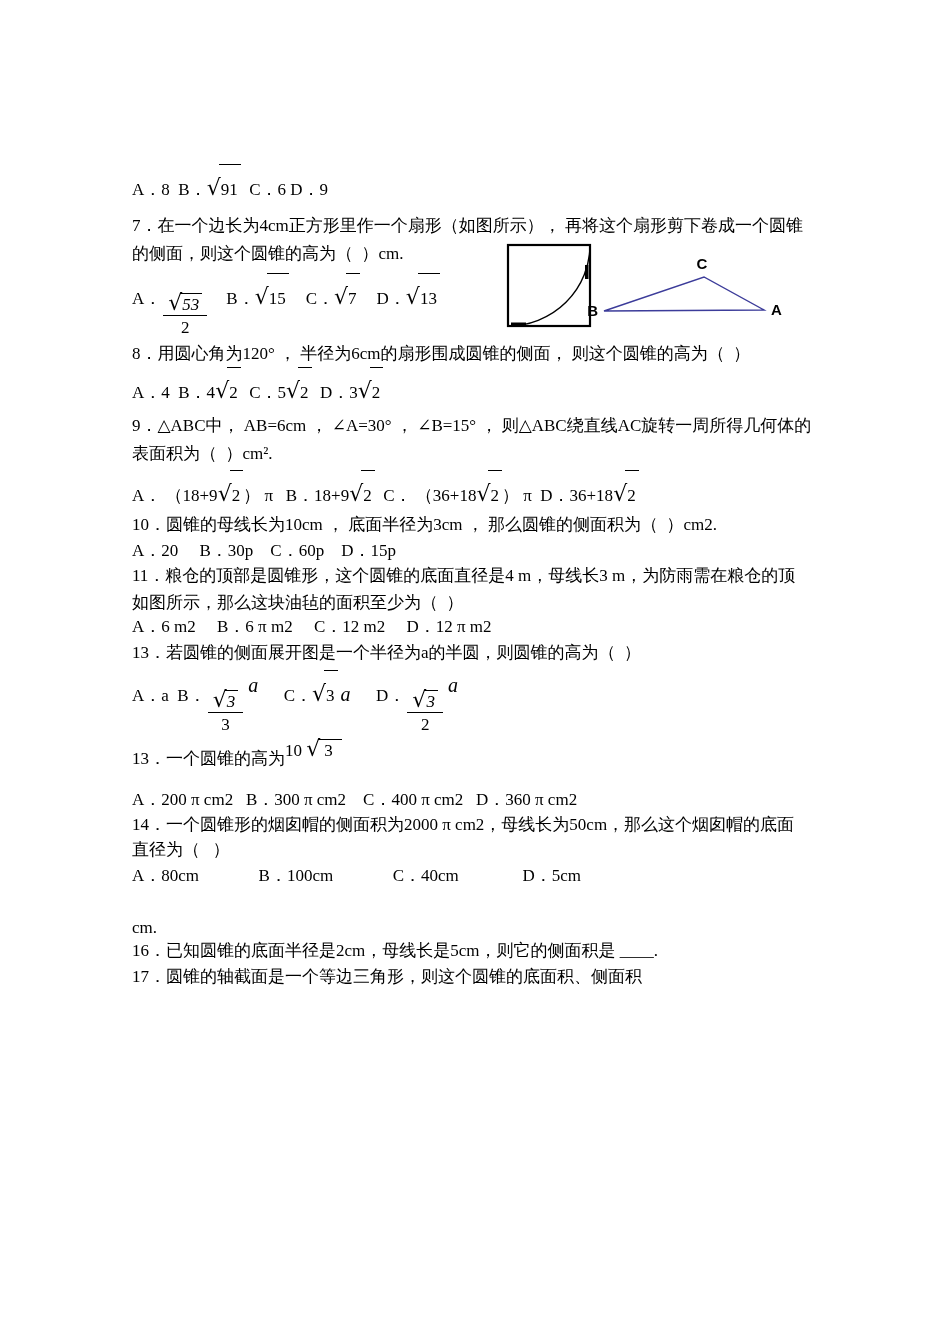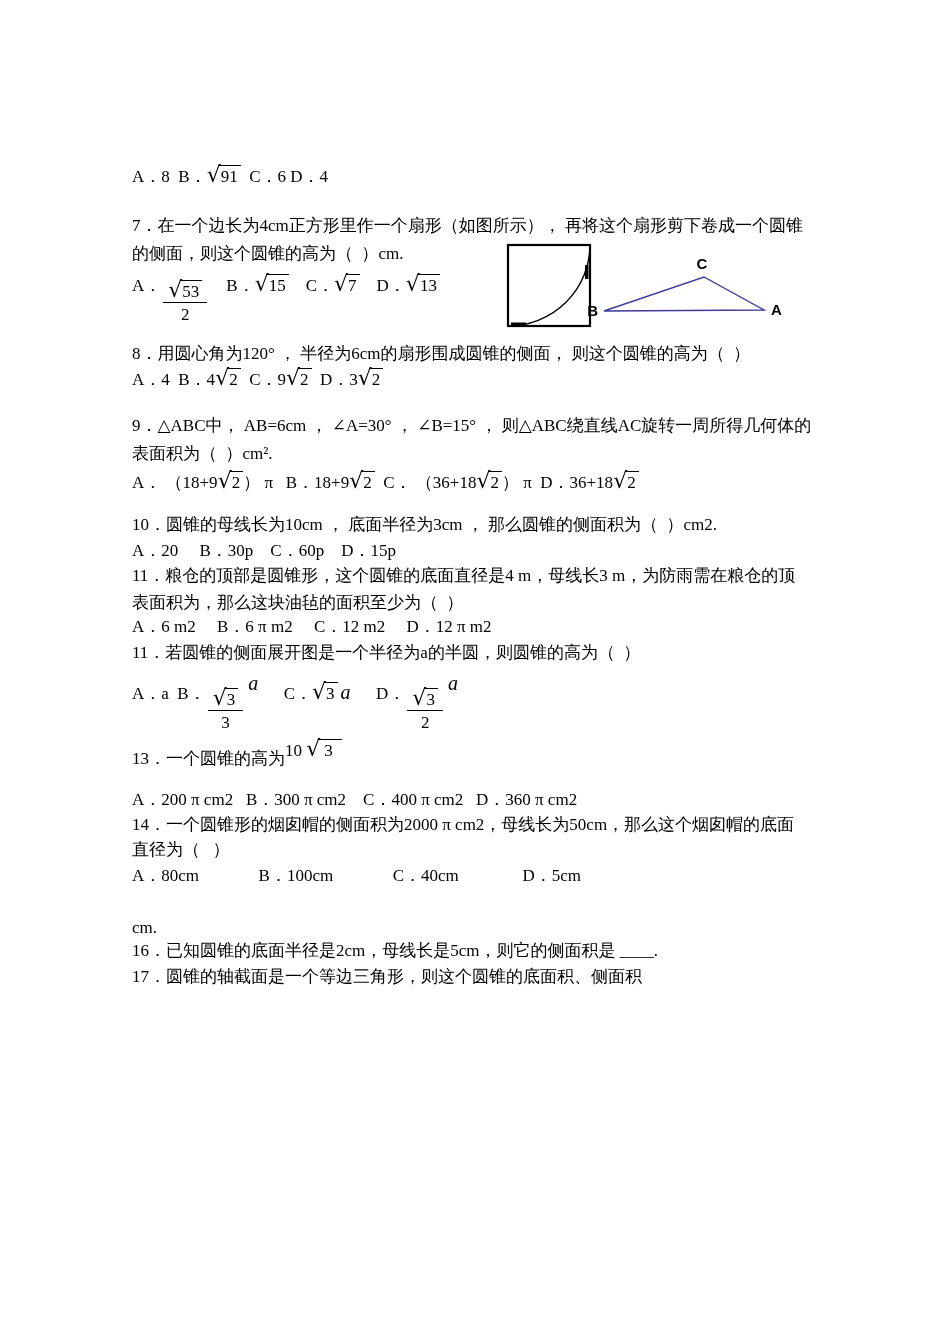--- a/index.html
+++ b/index.html
@@ -3,74 +3,74 @@
 <meta charset="utf-8">
 <style>
   *{margin:0;padding:0;box-sizing:border-box;}
   html,body{background:#ffffff;}
   .page{position:relative;width:950px;height:1332px;background:#ffffff;color:#000;
         font-family:"Liberation Serif","DejaVu Serif",serif;overflow:hidden;margin-top:48px;}
   .line{position:absolute;left:132px;font-size:17px;line-height:26px;white-space:pre;color:#000;}
   
   .sqrt{display:inline-flex;align-items:baseline;}
   .sqrt .sign{font-family:"DejaVu Sans",sans-serif;font-size:22px;line-height:20px;}
-  .sqrt .body{border-top:1.5px solid #000;line-height:20px;padding:1px 3px 0 2px;margin-left:-2px;font-size:17px;}
+  .sqrt .body{border-top:1.5px solid #000;line-height:20px;padding:15px 3px 0 2px;margin-left:-2px;font-size:17px;}
   .sqrt.wide .body{padding:1px 9px 0 6px;}
   
   .frac{display:inline-flex;flex-direction:column;align-items:center;vertical-align:-6px;margin:0 2px;}
   .frac .num{line-height:24px;padding:0 5px;display:inline-flex;align-items:baseline;}
   .frac .num .sign{font-family:"DejaVu Sans",sans-serif;font-size:22px;line-height:20px;}
-  .frac .num .body{border-top:1.5px solid #000;line-height:20px;padding:1px 3px 0 2px;margin-left:-2px;}
+  .frac .num .body{border-top:1.5px solid #000;line-height:20px;padding:1px 3px 0 2px;margin-left:-2px;font-style:italic;}
   .frac .den{border-top:1.5px solid #000;align-self:stretch;text-align:center;line-height:21px;padding-top:1px;}
   
   .var{font-style:italic;font-size:20px;padding-left:3px;}
   .var.mid{vertical-align:9px;}
   
   .raised{position:relative;top:-8px;}
   
   .figure{position:absolute;left:504px;top:193px;}
   .figlabel{font-family:"Liberation Sans","DejaVu Sans",sans-serif;font-weight:bold;font-size:15px;fill:#000;}
 </style>
 </head>
 <body>
 
 <div class="page">
 
-  <div class="line" style="top:116px"><span>A．8  B．</span><span class="sqrt"><span class="sign">√</span><span class="body">91</span></span><span>  C．6 D．4</span></div>
+  <div class="line" style="top:116px"><span>A．8  B．</span><span class="sqrt"><span class="sign">√</span><span class="body">91</span></span><span>  C．6 D．9</span></div>
 
   <div class="line" style="top:165px"><span>7．在一个边长为4cm正方形里作一个扇形（如图所示）， 再将这个扇形剪下卷成一个圆锥</span></div>
   <div class="line" style="top:193px"><span>的侧面，则这个圆锥的高为（  ）cm.</span></div>
   <div class="line" style="top:225px"><span>A．</span><span class="frac"><span class="num"><span class="sign">√</span><span class="body">53</span></span><span class="den">2</span></span><span>    B．</span><span class="sqrt"><span class="sign">√</span><span class="body">15</span></span><span>    C．</span><span class="sqrt"><span class="sign">√</span><span class="body">7</span></span><span>    D．</span><span class="sqrt"><span class="sign">√</span><span class="body">13</span></span></div>
 
   <svg class="figure" width="292" height="102" viewBox="0 0 292 102">
     <rect x="4" y="4" width="82" height="81" fill="none" stroke="#000" stroke-width="2.2"></rect>
     <path d="M 4 85 A 82 81 0 0 0 86 4" fill="none" stroke="#000" stroke-width="1.4"></path>
     <rect x="7" y="81.5" width="15" height="3.5" fill="#000"></rect>
     <rect x="81" y="24" width="3.5" height="14" fill="#000"></rect>
     <polygon points="100,70 200,36 260,69" fill="none" stroke-width="1.4" stroke="#3c3c9a"></polygon>
     <text x="94" y="75" text-anchor="end" class="figlabel">B</text>
     <text x="198" y="28" text-anchor="middle" class="figlabel">C</text>
     <text x="267" y="74" class="figlabel">A</text>
   </svg>
 
   <div class="line" style="top:293px"><span>8．用圆心角为120° ， 半径为6cm的扇形围成圆锥的侧面， 则这个圆锥的高为（  ）</span></div>
-  <div class="line" style="top:319px"><span>A．4  B．4</span><span class="sqrt"><span class="sign">√</span><span class="body">2</span></span><span>  C．9</span><span class="sqrt"><span class="sign">√</span><span class="body">2</span></span><span>  D．3</span><span class="sqrt"><span class="sign">√</span><span class="body">2</span></span></div>
+  <div class="line" style="top:319px"><span>A．4  B．4</span><span class="sqrt"><span class="sign">√</span><span class="body">2</span></span><span>  C．5</span><span class="sqrt"><span class="sign">√</span><span class="body">2</span></span><span>  D．3</span><span class="sqrt"><span class="sign">√</span><span class="body">2</span></span></div>
 
   <div class="line" style="top:365px"><span>9．△ABC中， AB=6cm ， ∠A=30° ， ∠B=15° ， 则△ABC绕直线AC旋转一周所得几何体的</span></div>
   <div class="line" style="top:393px"><span>表面积为（  ）cm².</span></div>
   <div class="line" style="top:422px"><span>A． （18+9</span><span class="sqrt"><span class="sign">√</span><span class="body">2</span></span><span>） π   B．18+9</span><span class="sqrt"><span class="sign">√</span><span class="body">2</span></span><span>  C． （36+18</span><span class="sqrt"><span class="sign">√</span><span class="body">2</span></span><span>） π  D．36+18</span><span class="sqrt"><span class="sign">√</span><span class="body">2</span></span></div>
 
   <div class="line" style="top:464px"><span>10．圆锥的母线长为10cm ， 底面半径为3cm ， 那么圆锥的侧面积为（  ）cm2.</span></div>
   <div class="line" style="top:490px"><span>A．20     B．30p    C．60p    D．15p</span></div>
 
   <div class="line" style="top:515px"><span>11．粮仓的顶部是圆锥形，这个圆锥的底面直径是4 m，母线长3 m，为防雨需在粮仓的顶</span></div>
-  <div class="line" style="top:542px"><span>表面积为，那么这块油毡的面积至少为（  ）</span></div>
+  <div class="line" style="top:542px"><span>如图所示，那么这块油毡的面积至少为（  ）</span></div>
   <div class="line" style="top:566px"><span>A．6 m2     B．6 π m2     C．12 m2     D．12 π m2</span></div>
 
-  <div class="line" style="top:592px"><span>11．若圆锥的侧面展开图是一个半径为a的半圆，则圆锥的高为（  ）</span></div>
+  <div class="line" style="top:592px"><span>13．若圆锥的侧面展开图是一个半径为a的半圆，则圆锥的高为（  ）</span></div>
   <div class="line" style="top:622px"><span>A．a  B．</span><span class="frac"><span class="num"><span class="sign">√</span><span class="body">3</span></span><span class="den">3</span></span><span class="var mid">a</span><span>      C．</span><span class="sqrt"><span class="sign">√</span><span class="body">3</span></span><span class="var">a</span><span>      D．</span><span class="frac"><span class="num"><span class="sign">√</span><span class="body">3</span></span><span class="den">2</span></span><span class="var mid">a</span></div>
 
   <div class="line" style="top:698px"><span>13．一个圆锥的高为</span><span class="raised"><span>10 </span><span class="sqrt wide"><span class="sign">√</span><span class="body">3</span></span></span></div>
   <div class="line" style="top:739px"><span>A．200 π cm2   B．300 π cm2    C．400 π cm2   D．360 π cm2</span></div>
 
   <div class="line" style="top:764px"><span>14．一个圆锥形的烟囱帽的侧面积为2000 π cm2，母线长为50cm，那么这个烟囱帽的底面</span></div>
   <div class="line" style="top:789px"><span>直径为（   ）</span></div>
   <div class="line" style="top:815px"><span>A．80cm              B．100cm              C．40cm               D．5cm</span></div>
 
   <div class="line" style="top:867px"><span>cm.</span></div>

